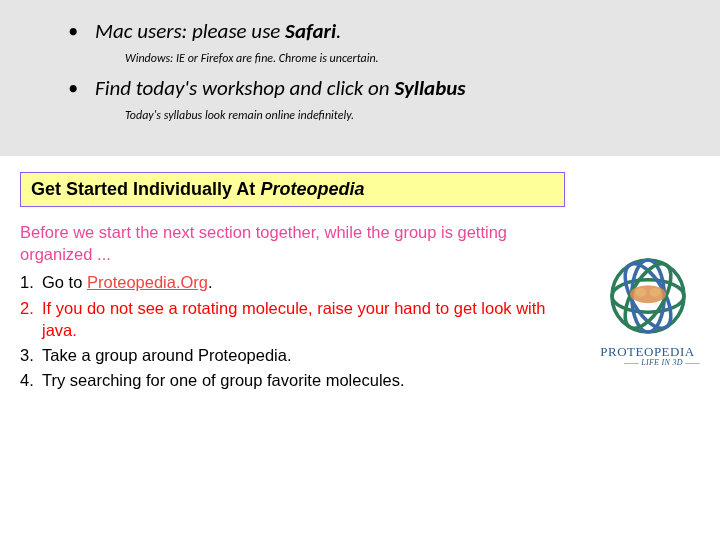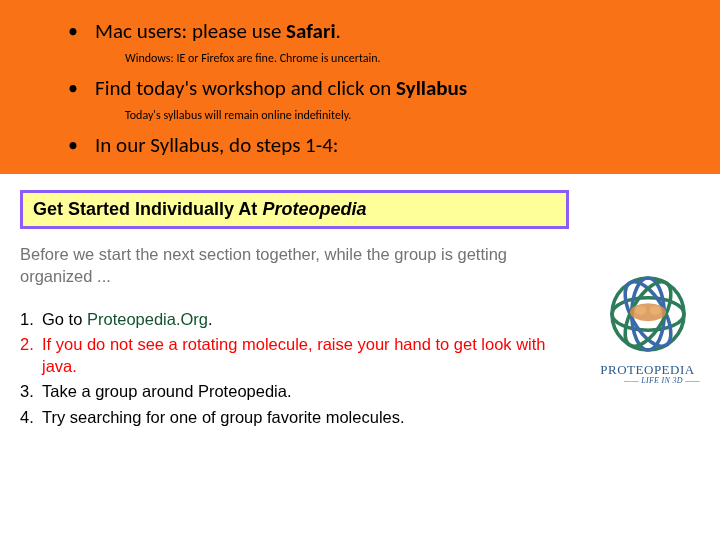--- a/index.html
+++ b/index.html
@@ -4,22 +4,23 @@
 <style>
   * { margin: 0; padding: 0; box-sizing: border-box; }
   body {
     width: 720px;
     height: 540px;
     font-family: Calibri, Arial, sans-serif;
     background: #ffffff;
     overflow: hidden;
   }
   .top-section {
-    background: #f97316;
-    padding: 18px 30px 9px 30px;
+    background: #e5e5e5;
+    padding: 18px 30px 24px 30px;
+    font-style: italic;
   }
   .bullet-list {
     list-style: none;
   }
   .bullet-item {
     position: relative;
     padding-left: 65px;
     margin-bottom: 6px;
     font-size: 21px;
     color: #000;
@@ -40,36 +41,36 @@
     line-height: 1.3;
   }
   .bold { font-weight: bold; }
   .bottom-section {
     padding: 16px 20px 10px 20px;
     position: relative;
   }
   .yellow-box {
     display: inline-block;
     background: #ffff99;
-    border: 3px solid #8b5cf6;
+    border: 1px solid #8b5cf6;
     padding: 6px 200px 6px 10px;
     margin-bottom: 14px;
   }
   .yellow-box-text {
     font-family: Arial, sans-serif;
     font-size: 18px;
     font-weight: bold;
     color: #000;
   }
   .italic { font-style: italic; }
   .intro-text {
     font-family: Arial, sans-serif;
     font-size: 16.5px;
-    color: #737373;
-    margin-bottom: 20px;
+    color: #ec4899;
+    margin-bottom: 6px;
     line-height: 1.35;
     max-width: 520px;
   }
   .steps-list {
     list-style: none;
     counter-reset: step;
     font-family: Arial, sans-serif;
     font-size: 16.5px;
     max-width: 560px;
   }
@@ -81,21 +82,22 @@
     line-height: 1.35;
     color: #000;
   }
   .step-item::before {
     content: counter(step) ".";
     position: absolute;
     left: 0;
     top: 0;
   }
   .link {
-    color: #14532d;
+    color: #ef4444;
+    text-decoration: underline;
   }
   .red { color: #ff0000; }
   .logo-area {
     position: absolute;
     right: 20px;
     top: 95px;
     width: 105px;
     text-align: center;
   }
   .logo-svg {
@@ -125,24 +127,21 @@
 
 <div class="top-section">
   <ul class="bullet-list">
     <li class="bullet-item">
       <span>Mac users: please use </span><span class="bold">Safari</span><span>.</span>
     </li>
     <div class="sub-note">Windows: IE or Firefox are fine. Chrome is uncertain.</div>
     <li class="bullet-item">
       <span>Find today's workshop and click on </span><span class="bold">Syllabus</span>
     </li>
-    <div class="sub-note">Today's syllabus will remain online indefinitely.</div>
-    <li class="bullet-item">
-      <span>In our Syllabus, do steps 1-4:</span>
-    </li>
+    <div class="sub-note">Today's syllabus look remain online indefinitely.</div>
   </ul>
 </div>
 
 <div class="bottom-section">
   <div class="yellow-box">
     <span class="yellow-box-text">
       <span>Get Started Individually At </span><span class="italic">Proteopedia</span>
     </span>
   </div>
 

